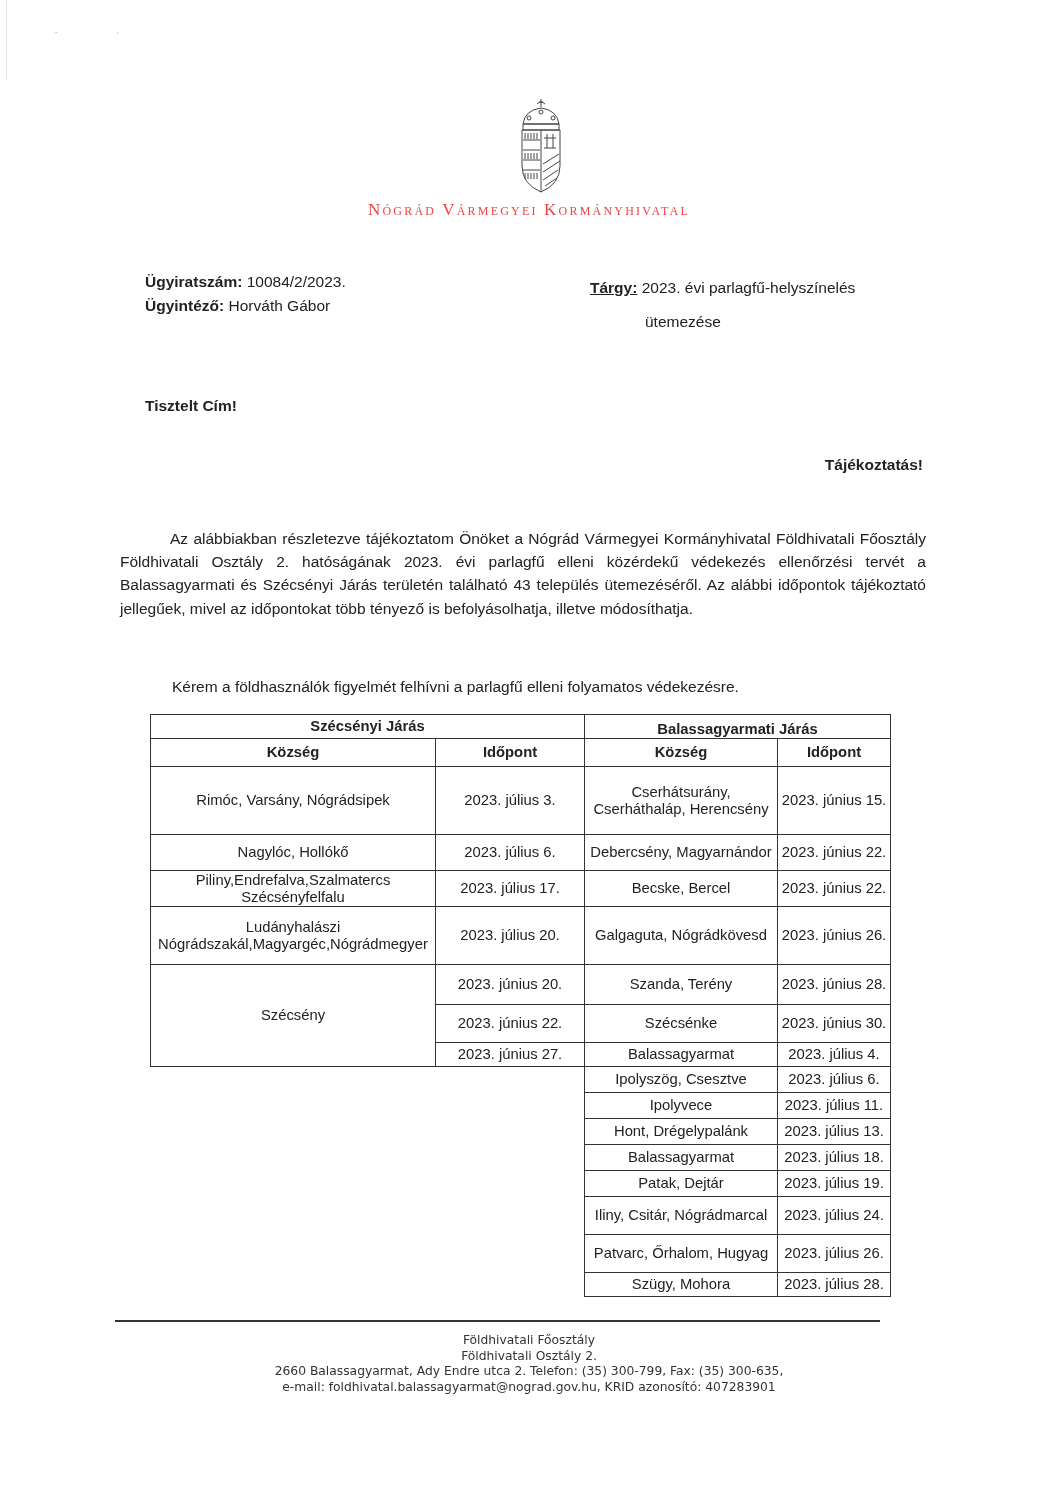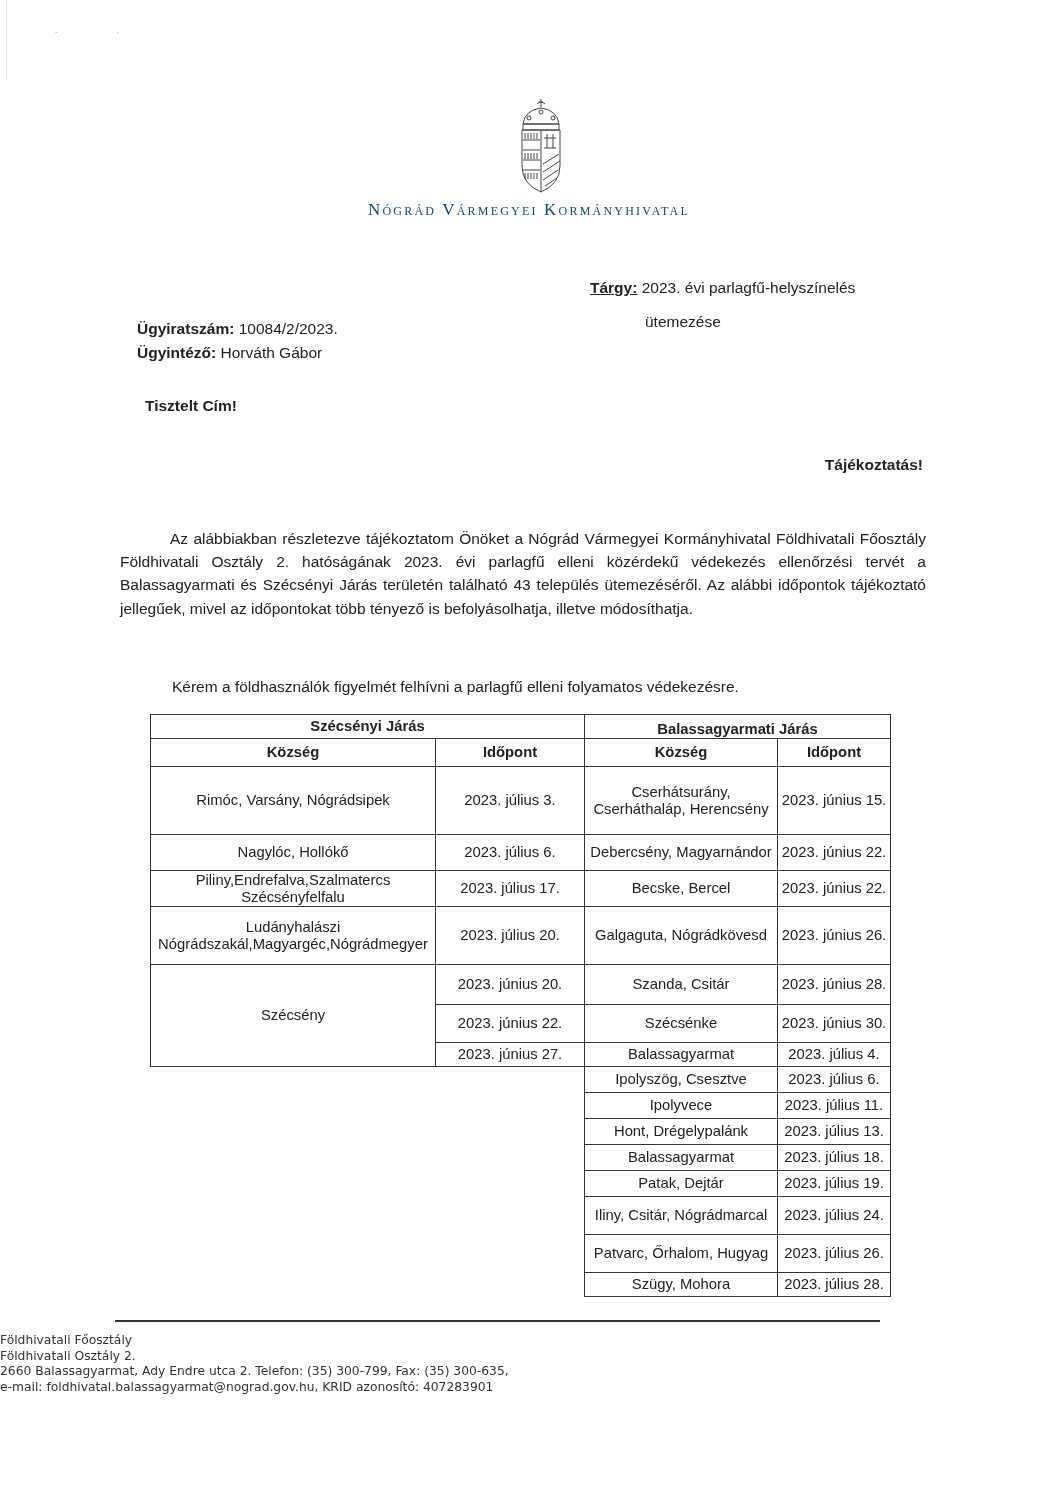--- a/index.html
+++ b/index.html
@@ -9,24 +9,24 @@
   }
   .abs { position: absolute; }
   .speck { position: absolute; font-size: 8px; color: #aaa; }
   .scanline { position: absolute; left: 6px; top: 0; width: 1px; height: 80px; background: #e4e4e4; }
 
   
   .crest { left: 517px; top: 98px; width: 48px; height: 96px; }
   .org-name {
     left: 0; width: 1058px; top: 200px; text-align: center;
     font-family: "Liberation Serif", serif; font-size: 17px; letter-spacing: 2.2px;
-    color: #0c4a6e; font-variant: small-caps;
-  }
-
-  .meta-left { left: 137px; top: 270px; font-size: 15.5px; line-height: 24px; margin-top: 47px; }
+    color: #ef4444; font-variant: small-caps;
+  }
+
+  .meta-left { left: 145px; top: 270px; font-size: 15.5px; line-height: 24px; }
   .meta-left b { font-weight: bold; }
   .meta-right { left: 590px; top: 276px; font-size: 15.5px; line-height: 24px; }
   .meta-right .label { font-weight: bold; text-decoration: underline; }
   .meta-right .cont { display: block; padding-left: 55px; margin-top: 10px; }
 
   .salutation { left: 145px; top: 397px; font-size: 15.5px; font-weight: bold; }
   .heading { left: 0; width: 923px; top: 456px; text-align: right; font-size: 15.5px; font-weight: bold; }
 
   .para {
     left: 120px; width: 806px; top: 527px; font-size: 15.5px; line-height: 23.2px;
@@ -45,21 +45,21 @@
   }
   table.sched td.h { font-weight: bold; }
   table.sched td.none { border: none; }
   .c1 { width: 278px; }
   .c2 { width: 142px; }
   .c3 { width: 186px; }
   .c4 { width: 106px; }
 
   .footer-rule { left: 115px; top: 1320px; width: 765px; height: 1.5px; background: #333; }
   .footer {
-    left: 0; width: 1058px; top: 1333px; text-align: left;
+    left: 0; width: 1058px; top: 1333px; text-align: center;
     font-family: "DejaVu Sans", sans-serif; font-size: 12.3px; line-height: 15.5px; color: #333;
   }
 </style>
 </head>
 <body>
 
 <div class="scanline"></div>
 <span class="speck" style="left:55px;top:30px">ˇ</span>
 <span class="speck" style="left:117px;top:30px">'</span>
 
@@ -130,21 +130,21 @@
     </tr>
     <tr style="height:58px">
       <td>Ludányhalászi Nógrádszakál,Magyargéc,Nógrádmegyer</td>
       <td>2023. július 20.</td>
       <td>Galgaguta, Nógrádkövesd</td>
       <td>2023. június 26.</td>
     </tr>
     <tr style="height:40px">
       <td rowspan="3">Szécsény</td>
       <td>2023. június 20.</td>
-      <td>Szanda, Csitár</td>
+      <td>Szanda, Terény</td>
       <td>2023. június 28.</td>
     </tr>
     <tr style="height:38px">
       <td>2023. június 22.</td>
       <td>Szécsénke</td>
       <td>2023. június 30.</td>
     </tr>
     <tr style="height:24px">
       <td>2023. június 27.</td>
       <td>Balassagyarmat</td>

